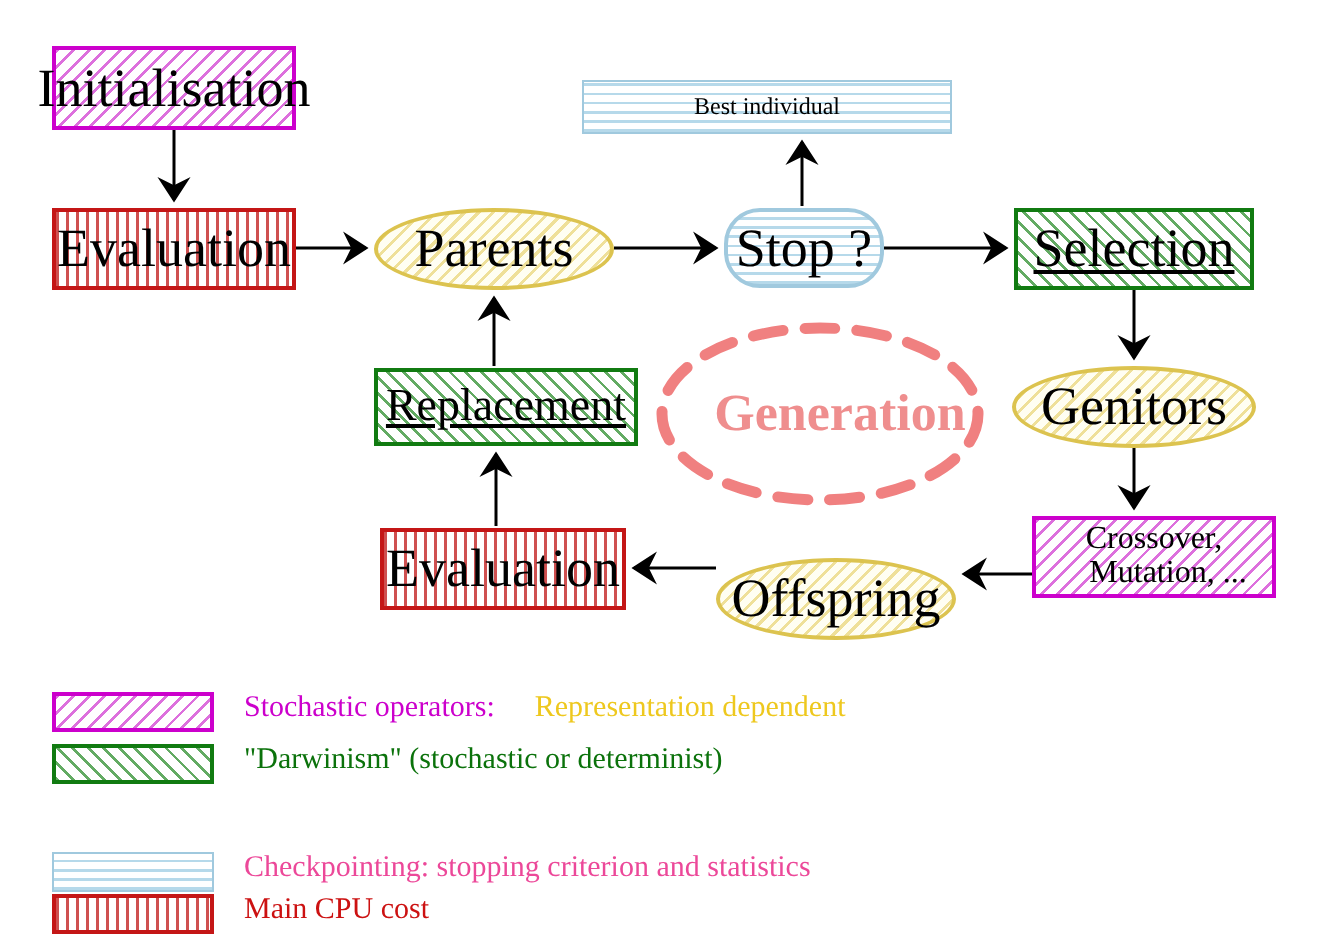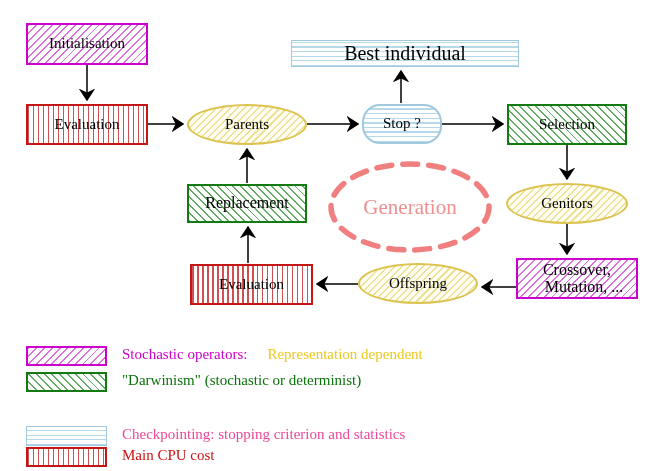--- a/index.html
+++ b/index.html
@@ -10,33 +10,34 @@
     background: #ffffff;
     font-family: "Liberation Serif", "DejaVu Serif", serif;
     overflow: hidden;
   }
   .node {
     position: absolute;
     display: flex;
     align-items: center;
     justify-content: center;
     color: #000;
-    font-size: 15px;
+    font-size: 27px;
     line-height: 1.05;
     text-align: center;
     white-space: nowrap;
   }
   
   .hatch-magenta {
     border: 2px solid #cc00cc;
     background: repeating-linear-gradient(135deg, #dd70dd 0, #dd70dd 1.4px, #ffffff 1.4px, #ffffff 5.5px);
   }
   .hatch-green {
     border: 2px solid #117b11;
     background: repeating-linear-gradient(45deg, #63ab63 0, #63ab63 1.4px, #ffffff 1.4px, #ffffff 5.5px);
+    text-decoration: underline;
   }
   .hatch-red {
     border: 2px solid #c41616;
     background: repeating-linear-gradient(90deg, #cf5050 0, #cf5050 1.5px, #ffffff 1.5px, #ffffff 5px);
   }
   .hatch-cyan {
     border: 1px solid #a0c9de;
     background: repeating-linear-gradient(0deg, #b6d9ea 0, #b6d9ea 1.3px, #ffffff 1.3px, #ffffff 4.6px);
   }
   .hatch-yellow {
@@ -44,30 +45,30 @@
     background: repeating-linear-gradient(135deg, #efe099 0, #efe099 1.5px, #fffef2 1.5px, #fffef2 5px);
   }
   .ellipse { border-radius: 50%; text-align: right; }
   .rounded { border-radius: 18px; border-width: 2px; }
 
   
   .n-init        { left: 26px;  top: 23px;  width: 122px; height: 42px; }
   .n-eval-top    { left: 26px;  top: 104px; width: 122px; height: 41px; }
   .n-parents     { left: 187px; top: 104px; width: 120px; height: 41px; }
   .n-stop        { left: 362px; top: 104px; width: 80px;  height: 40px; }
-  .n-best        { left: 291px; top: 40px;  width: 228px; height: 27px; font-size: 20px; }
+  .n-best        { left: 291px; top: 40px;  width: 185px; height: 27px; font-size: 12px; }
   .n-selection   { left: 507px; top: 104px; width: 120px; height: 41px; }
   .n-genitors    { left: 506px; top: 183px; width: 122px; height: 41px; }
   .n-crossover   { left: 516px; top: 258px; width: 122px; height: 41px; font-size: 16px; flex-direction: column; }
-  .n-offspring   { left: 358px; top: 263px; width: 120px; height: 41px; }
+  .n-offspring   { left: 358px; top: 279px; width: 120px; height: 41px; }
   .n-eval-bottom { left: 190px; top: 264px; width: 123px; height: 41px; }
-  .n-replacement { left: 187px; top: 184px; width: 120px; height: 39px; font-size: 16px; }
+  .n-replacement { left: 187px; top: 184px; width: 132px; height: 39px; font-size: 23px; }
   .n-generation-label {
-    left: 330px; top: 186px; width: 160px; height: 42px;
-    color: #ef8e8e; font-size: 21px;
+    left: 340px; top: 186px; width: 160px; height: 42px;
+    color: #ef8e8e; font-size: 26px; font-weight: bold;
   }
   .crossover-line2 { padding-left: 14px; }
 
   .arrow-layer {
     position: absolute; left: 0; top: 0;
     width: 662px; height: 471px;
     pointer-events: none;
   }
   .legend-swatch { position: absolute; left: 26px; width: 81px; height: 20px; }
   .legend-text {

